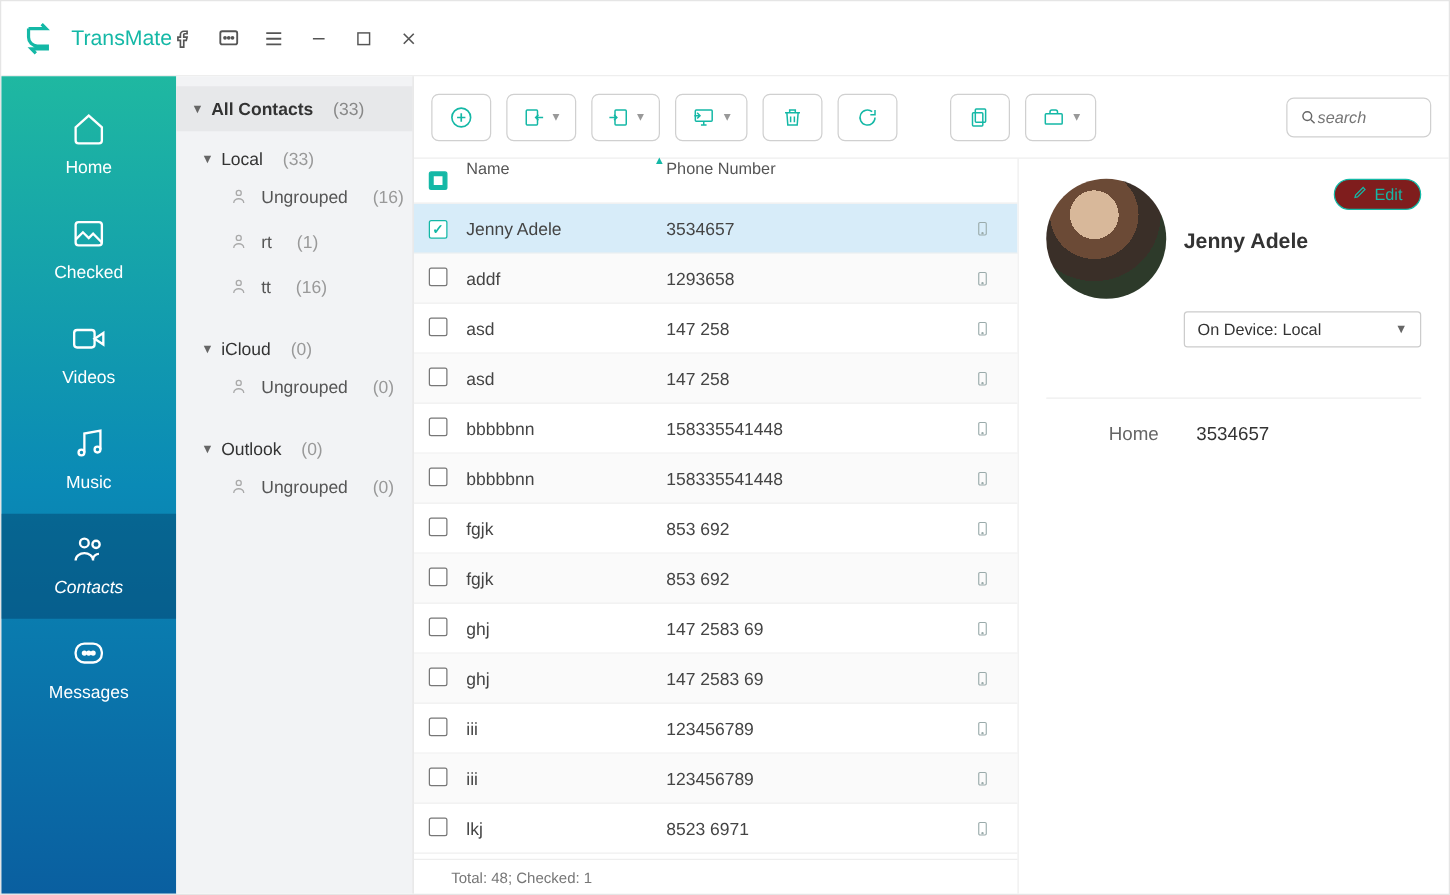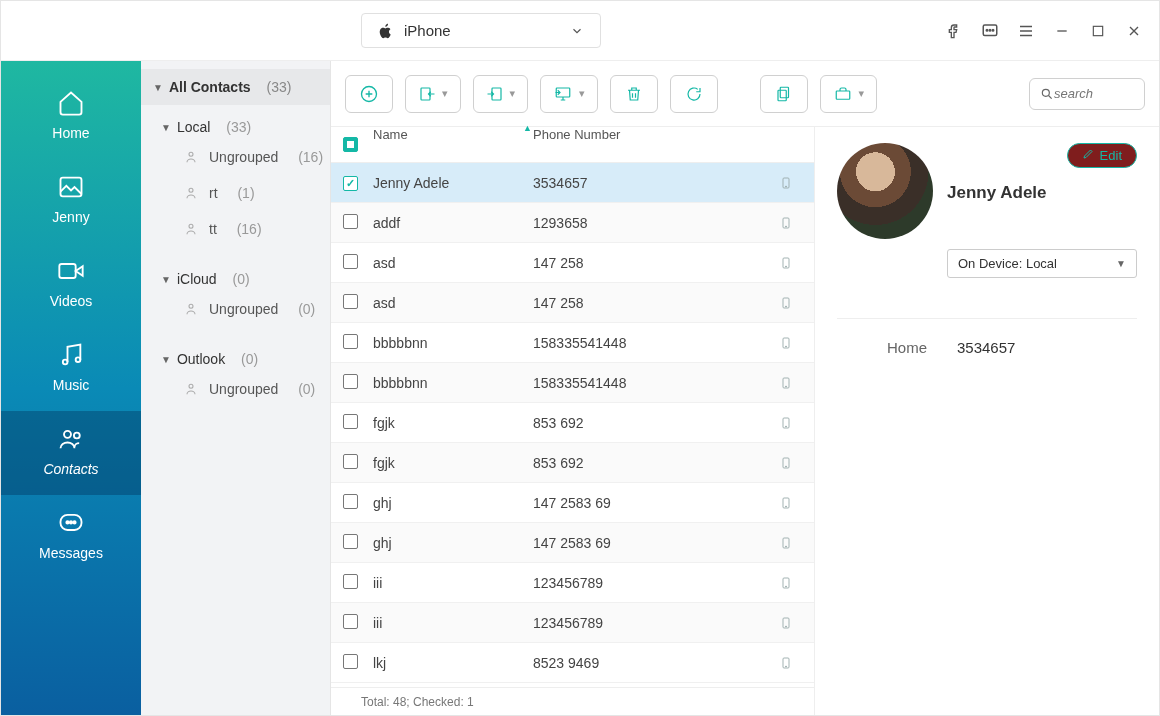--- a/index.html
+++ b/index.html
@@ -82,34 +82,27 @@
 .detail-field { display: flex; gap: 20px; font-size: 15px; color: #333; padding-left: 50px; }
 .detail-field .lbl { color: #666; width: 50px; }
 
 svg { display: block; }
 .caret { font-size: 10px; color: #666; }
 </style>
 </head>
 <body>
 
 <div class="titlebar">
-  <div class="device-selector">
-    <span class="ds-left">
-      <span>
-          <svg width="16" height="16" viewBox="0 0 24 24" fill="#333">
-            <path d="M16.4 13.2c0-2.6 2.1-3.8 2.2-3.9-1.2-1.8-3.1-2-3.7-2-1.6-.2-3.1.9-3.9.9-.8 0-2-.9-3.4-.9-1.7 0-3.3 1-4.2 2.6-1.8 3.1-.5 7.7 1.3 10.2.9 1.2 1.9 2.6 3.2 2.6 1.3-.1 1.8-.8 3.3-.8s2 .8 3.3.8c1.4 0 2.3-1.3 3.1-2.5.6-.9 1.1-1.9 1.4-3-.1 0-2.6-1-2.6-4zM14 4.3c.7-.9 1.2-2 1-3.3-1 0-2.3.7-3 1.6-.7.8-1.2 2-1.1 3.2 1.2.1 2.4-.6 3.1-1.5z"></path>
-          </svg>
-        </span>
-      <span>iPhone</span>
+  <div class="logo">
+    <span class="logo-mark">
+      <svg viewBox="0 0 24 24" fill="none" stroke="currentColor" stroke-width="2.2">
+          <path d="M5 5h12l-3-3M19 19H7l3 3M5 5v6a6 6 0 0 0 6 6h8"></path>
+        </svg>
     </span>
-    <span>
-        <svg width="14" height="14" viewBox="0 0 24 24" fill="none" stroke="#555" stroke-width="2">
-          <path d="M6 9l6 6 6-6"></path>
-        </svg>
-      </span>
+    <span class="app-name">TransMate</span>
   </div>
   <div class="win-controls">
     <span class="ico">
         <svg width="16" height="16" viewBox="0 0 24 24" fill="none" stroke="#555" stroke-width="2">
           <path d="M15 3h-3a4 4 0 0 0-4 4v3H5v4h3v8h4v-8h3l1-4h-4V7a1 1 0 0 1 1-1h3V3z"></path>
         </svg>
       </span>
     <span class="ico">
         <svg width="18" height="18" viewBox="0 0 24 24" fill="none" stroke="#555" stroke-width="2">
           <rect x="3" y="4" width="18" height="14" rx="2"></rect>
@@ -152,21 +145,21 @@
         </span>
       <span class="nlabel">Home</span>
     </div>
     <div class="nav-item">
       <span class="nico">
           <svg viewBox="0 0 24 24" fill="none" stroke="#fff" stroke-width="1.6">
             <rect x="3" y="4" width="18" height="16" rx="2"></rect>
             <path d="M3 16l5-5 4 4 3-3 6 6"></path>
           </svg>
         </span>
-      <span class="nlabel">Jenny</span>
+      <span class="nlabel">Checked</span>
     </div>
     <div class="nav-item">
       <span class="nico">
           <svg viewBox="0 0 24 24" fill="none" stroke="#fff" stroke-width="1.6">
             <rect x="2" y="6" width="14" height="12" rx="2"></rect>
             <path d="M22 8l-6 4 6 4z"></path>
           </svg>
         </span>
       <span class="nlabel">Videos</span>
     </div>
@@ -462,21 +455,21 @@
               <div class="c-dev">
                 <svg width="12" height="16" viewBox="0 0 24 24" fill="none" stroke="currentColor" stroke-width="1.8">
                   <rect x="6" y="2" width="12" height="20" rx="2"></rect>
                   <circle cx="12" cy="19" r="1" fill="currentColor"></circle>
                 </svg>
               </div>
             </div>
             <div class="row">
               <div class="c-check"><span class="chk"></span></div>
               <div class="c-name">lkj</div>
-              <div class="c-phone">8523 9469</div>
+              <div class="c-phone">8523 6971</div>
               <div class="c-dev">
                 <svg width="12" height="16" viewBox="0 0 24 24" fill="none" stroke="currentColor" stroke-width="1.8">
                   <rect x="6" y="2" width="12" height="20" rx="2"></rect>
                   <circle cx="12" cy="19" r="1" fill="currentColor"></circle>
                 </svg>
               </div>
             </div>
           </div>
         <div class="statusbar">Total: 48; Checked: 1</div>
       </div>

